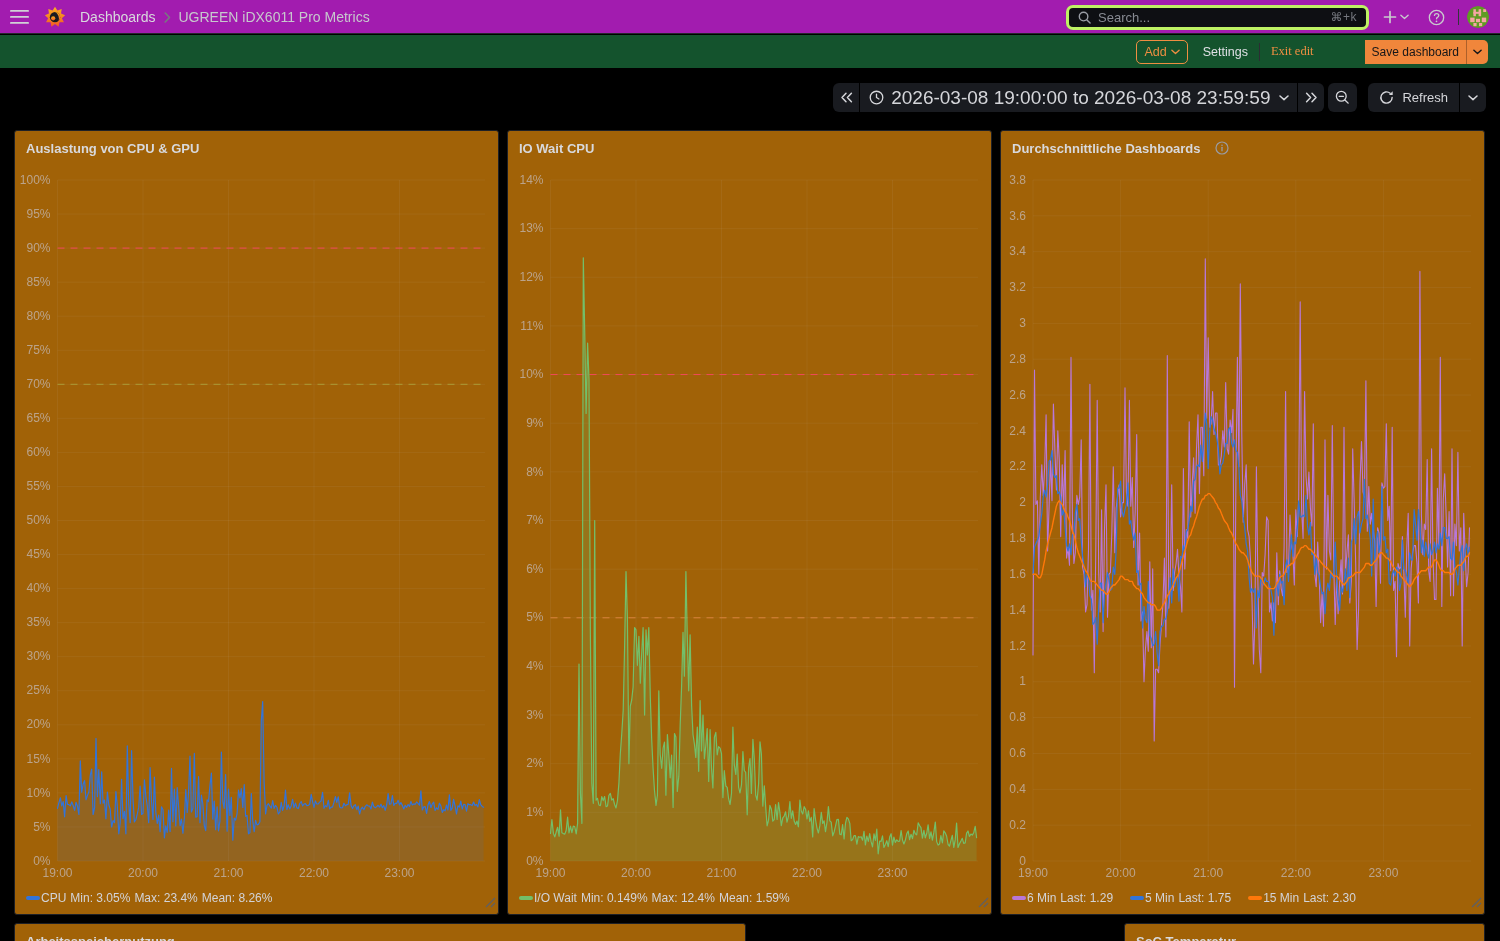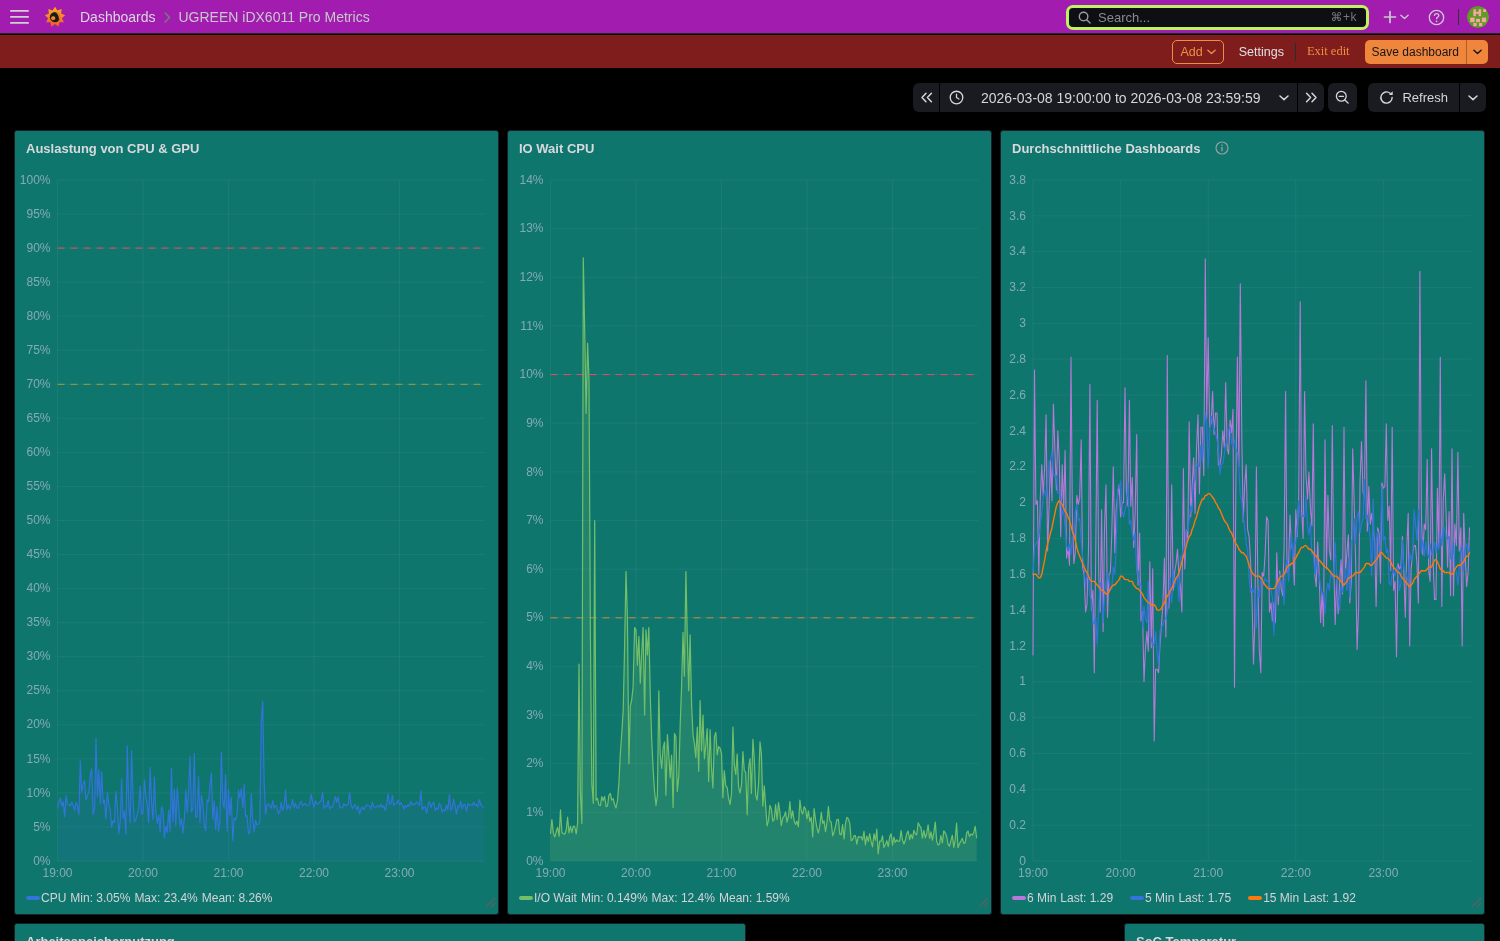--- a/index.html
+++ b/index.html
@@ -34,66 +34,67 @@
 .search-text { flex:1; color:#878a92; }
 .search-kbd { color:#75777e; font-size:12px; letter-spacing:0.5px; }
 .navicon-btn { height:34px; display:flex; align-items:center; justify-content:center; cursor:pointer; color:#c9cace; }
 .plus-group { margin-left:8px; padding:0 6px; gap:3px; }
 .help-btn { margin-left:6px; width:30px; }
 .nav-divider { width:1px; height:16px; background:#33343a; margin:0 8px 0 7px; }
 .avatar { width:22px; height:22px; border-radius:50%; overflow:hidden; cursor:pointer; flex:0 0 auto; }
 
 .toolbar {
   position:absolute; left:0; top:35px; width:1500px; height:33px;
-  background:#7f1d1d; display:flex; align-items:center; justify-content:flex-end;
+  background:#14532d; display:flex; align-items:center; justify-content:flex-end;
   padding-right:12px;
 }
 .btn-add {
   height:24px; padding:0 7px; border:1px solid #EF8E42; border-radius:5px;
   background:transparent; color:#EF8E42; font-size:12.5px; font-weight:500;
   display:flex; align-items:center; gap:4px; cursor:pointer;
   font-family:"Liberation Sans",sans-serif;
 }
 .btn-plain {
   height:24px; padding:0 7px; background:transparent; border:none;
   color:#dfe0e5; font-size:12.5px; font-weight:500; cursor:pointer;
   font-family:"Liberation Sans",sans-serif;
 }
 .toolbar-divider { width:1px; height:18px; background:#2c2d33; margin:0 4px; }
 .btn-exit { color:#EF8E42;font-family:Liberation Serif, serif; }
 .btn-save-group { display:flex; margin-left:8px; border-radius:5px; overflow:hidden; }
 .btn-save {
   height:24px; padding:0 7px; background:#F0863B; border:none;
   color:#151619; font-size:12px; font-weight:500; cursor:pointer;
   font-family:"Liberation Sans",sans-serif;
+  margin-left:36px;
 }
 .btn-save-caret {
   height:24px; width:22px; background:#F0863B; border:none; border-left:1px solid rgba(0,0,0,0.28);
   display:flex; align-items:center; justify-content:center; cursor:pointer; color:#151619;
 }
 
 .timebar {
   position:absolute; left:0; top:83px; width:1486px; height:29px;
   display:flex; justify-content:flex-end; align-items:stretch;
 }
 .tgroup { display:flex; gap:1px; border-radius:6px; overflow:hidden; }
 .tseg {
   background:#191b20; border:none; color:#d5d6da; display:flex;
   align-items:center; justify-content:center; cursor:pointer;
   font-size:13px; font-family:"Liberation Sans",sans-serif;
 }
 .tseg-sq { width:26px; }
-.time-range { padding:0 8px 0 9px; gap:17px; font-weight:500; font-size:14px; }
+.time-range { padding:0 8px 0 9px; gap:7px; font-weight:500; font-size:19px; }
 .zoom-out { width:29px; border-radius:6px; margin-left:4px; }
 .refresh-group { margin-left:11px; }
 .refresh-main { padding:0 11px; gap:8px; font-weight:500; font-size:13px;text-align:right; }
 .refresh-caret { width:26px; }
 
 .panel {
-  position:absolute; background:#0f766e; border:1px solid #1e2026;
+  position:absolute; background:#a16207; border:1px solid #1e2026;
   border-radius:3px;
 }
 .panel-header {
   position:absolute; left:0; top:0; right:0; height:34px;
   display:flex; align-items:center; padding:0 11px; gap:9px; cursor:pointer;
 }
 .panel-title { font-size:13px; font-weight:600; color:#d8d9dd; white-space:nowrap; }
 .info-icon { display:flex; align-items:center; color:#9a9ca3; margin-left:5px; }
 svg.chart { position:absolute; left:0; top:0; }
 .legend {
@@ -472,21 +473,21 @@
           <span class="leg-stat">Last: 1.29</span>
         </div>
         <div class="leg-item">
           <span class="leg-marker" style="background: rgb(50, 116, 217);"></span>
           <span class="leg-label">5 Min</span>
           <span class="leg-stat">Last: 1.75</span>
         </div>
         <div class="leg-item">
           <span class="leg-marker" style="background: rgb(255, 120, 10);"></span>
           <span class="leg-label">15 Min</span>
-          <span class="leg-stat">Last: 1.92</span>
+          <span class="leg-stat">Last: 2.30</span>
         </div>
       </div>
       <span class="grip"><svg width="11" height="11" viewBox="0 0 11 11">
           <path d="M10 1L1 10M10 6L6 10" stroke="#5d5f66" stroke-width="1.2" fill="none"></path>
         </svg></span>
     </div>
     <div class="panel" style="left: 14px; top: 923px; width: 732px; height: 200px;">
       <div class="panel-header">
         <span class="panel-title">Arbeitsspeichernutzung</span>
       </div>

